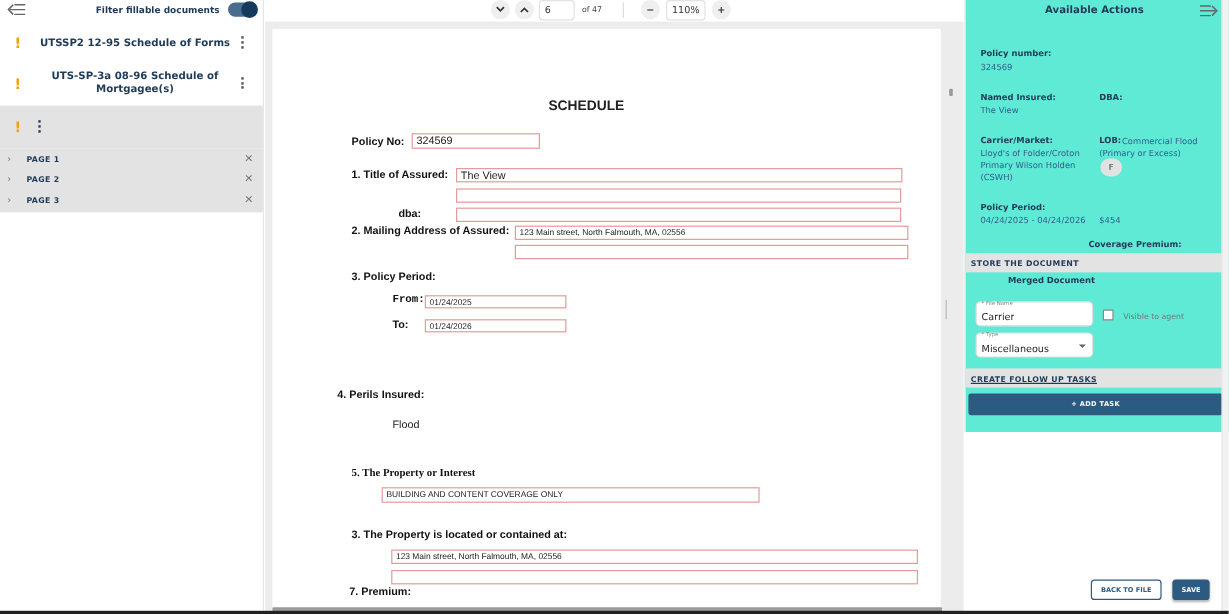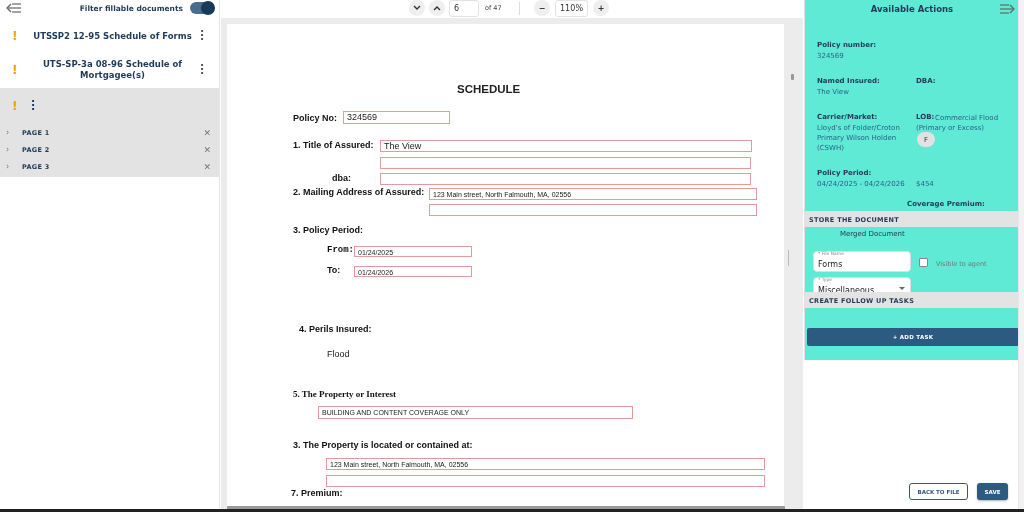--- a/index.html
+++ b/index.html
@@ -49,21 +49,21 @@
 
   
   .right { position: absolute; left: 804px; top: 0; width: 220px; height: 360px; background: #5eead4; border-left: 1px solid #e0e0e0; }
   .right-scroll { position: absolute; right: 0; top: 0; width: 6px; height: 512px; background: #f2f2f2; border-left: 1px solid #e6e6e6; }
   .ra-title { position: absolute; left: 0; width: 214px; top: 4px; text-align: center; font-size: 8.5px; font-weight: bold; color: #1f3a57; }
   .collapse-right { position: absolute; left: 194px; top: 3px; width: 16px; height: 12px; cursor: pointer; }
   .info-lbl { position: absolute; font-size: 7px; font-weight: bold; color: #1f3a57; }
   .info-val { position: absolute; font-size: 7px; color: #2f5f8a; line-height: 10px; }
   .chip { position: absolute; left: 112px; top: 132px; width: 18px; height: 15px; border-radius: 8px; background: #e2e2e2; font-size: 7px; color: #333; display: flex; align-items: center; justify-content: center; }
   .section-bar { position: absolute; left: 0; width: 214px; height: 16px; background: #e3e3e3; font-size: 6.5px; font-weight: bold; color: #1f3a57; padding: 5px 4px; letter-spacing: 0.3px; }
-  .merged { position: absolute; left: 12px; top: 230px; font-size: 7px; font-weight: normal; color: #1f3a57; padding-left: 23px; }
+  .merged { position: absolute; left: 12px; top: 230px; font-size: 7px; font-weight: bold; color: #1f3a57; padding-left: 23px; }
   .mat-field { position: absolute; height: 21px; border: 1px solid #dedede; border-radius: 4px; background: #fff; cursor: text; }
   .mat-field .flabel { position: absolute; left: 4px; top: -1px; font-size: 4.5px; color: #888; }
   .mat-field .fval { position: absolute; left: 4px; top: 8px; font-size: 8px; color: #222; white-space: nowrap; overflow: hidden; }
   .mat-field .caret { position: absolute; right: 5px; top: 9px; width: 0; height: 0; border-left: 3px solid transparent; border-right: 3px solid transparent; border-top: 3px solid #666; }
   .checkbox { position: absolute; left: 114px; top: 258px; width: 9px; height: 9px; border: 1px solid #888; border-radius: 1px; background: #fff; cursor: pointer; }
   .cb-label { position: absolute; left: 131px; top: 260px; font-size: 6.5px; color: #777; }
   .add-task { position: absolute; left: 2px; top: 328px; width: 212px; height: 18px; background: #2d5a80; color: #fff; font-size: 5.5px; font-weight: bold; display: flex; align-items: center; justify-content: center; letter-spacing: 0.3px; cursor: pointer; border-radius: 2px; }
   .btn-back { position: absolute; left: 104px; top: 483px; width: 59px; height: 17px; border: 1px solid #2d5a80; border-radius: 3px; background: #fff; color: #2d5a80; font-size: 5.5px; font-weight: bold; display: flex; align-items: center; justify-content: center; cursor: pointer; }
   .btn-save { position: absolute; left: 172px; top: 483px; width: 31px; height: 17px; border-radius: 3px; background: #2d5a80; color: #fff; font-size: 5.5px; font-weight: bold; display: flex; align-items: center; justify-content: center; cursor: pointer; box-shadow: 0 1px 2px rgba(0,0,0,0.3); }
   .bottom-bar { position: absolute; left: 0; top: 509px; width: 1024px; height: 3px; background: #222; }
@@ -158,21 +158,21 @@
       <span class="abs lbl" style="left:66px; top:163px;">2. Mailing Address of Assured:</span>
       <div class="fld" style="left:202px; top:164px; width:328px; height:12px;">123 Main street, North Falmouth, MA, 02556</div>
       <div class="fld" style="left:202px; top:180px; width:328px; height:12px;"></div>
 
       <span class="abs lbl" style="left:66px; top:201px;">3. Policy Period:</span>
       <span class="abs lbl" style="left:100px; top:221px;font-family:Liberation Mono, monospace;">From:</span>
       <div class="fld" style="left:127px; top:222px; width:118px; height:11px;">01/24/2025</div>
       <span class="abs lbl" style="left:100px; top:241px;">To:</span>
       <div class="fld" style="left:127px; top:242px; width:118px; height:11px;">01/24/2026</div>
 
-      <span class="abs lbl" style="left:72px; top:300px;">4. Perils Insured:</span>
+      <span class="abs lbl" style="left:54px; top:300px;">4. Perils Insured:</span>
       <span class="abs txt" style="left:100px; top:325px;">Flood</span>
 
       <span class="abs lbl" style="left:66px; top:365px;font-family:Liberation Serif, serif;">5. The Property or Interest</span>
       <div class="fld" style="left:91px; top:382px; width:315px; height:13px;">BUILDING AND CONTENT COVERAGE ONLY</div>
 
       <span class="abs lbl" style="left:66px; top:416px;">3. The Property is located or contained at:</span>
       <div class="fld" style="left:99px; top:434px; width:439px; height:12px;">123 Main street, North Falmouth, MA, 02556</div>
       <div class="fld" style="left:99px; top:451px; width:439px; height:12px;"></div>
 
       <span class="abs lbl" style="left:64px; top:464px;">7. Premium:</span>
@@ -211,32 +211,32 @@
     <span class="info-lbl" style="left:12px; top:169px;">Policy Period:</span>
     <span class="info-val" style="left:12px; top:179px;">04/24/2025 - 04/24/2026</span>
     <span class="info-lbl" style="left:102px; top:169px;margin-top:31px;">Coverage Premium:</span>
     <span class="info-val" style="left:111px; top:179px;">$454</span>
 
     <div class="section-bar" style="top:211px;">STORE THE DOCUMENT</div>
     <span class="merged">Merged Document</span>
 
     <div class="mat-field" style="left:8px; top:251px; width:98px;">
       <span class="flabel">* File Name</span>
-      <span class="fval">Forms</span>
+      <span class="fval">Carrier</span>
     </div>
     <div class="checkbox"></div>
     <span class="cb-label">Visible to agent</span>
 
     <div class="mat-field" style="left:8px; top:277px; width:98px;">
       <span class="flabel">* Type</span>
       <span class="fval">Miscellaneous</span>
       <span class="caret"></span>
     </div>
 
-    <div class="section-bar" style="top:292px;">CREATE FOLLOW UP TASKS</div>
+    <div class="section-bar" style="top:307px;text-decoration:underline;">CREATE FOLLOW UP TASKS</div>
     <div class="add-task">+ ADD TASK</div>
 
     <div class="btn-back">BACK TO FILE</div>
     <div class="btn-save">SAVE</div>
 
     <div class="right-scroll"></div>
   </aside>
 
   <div class="bottom-bar"></div>
 </div>

